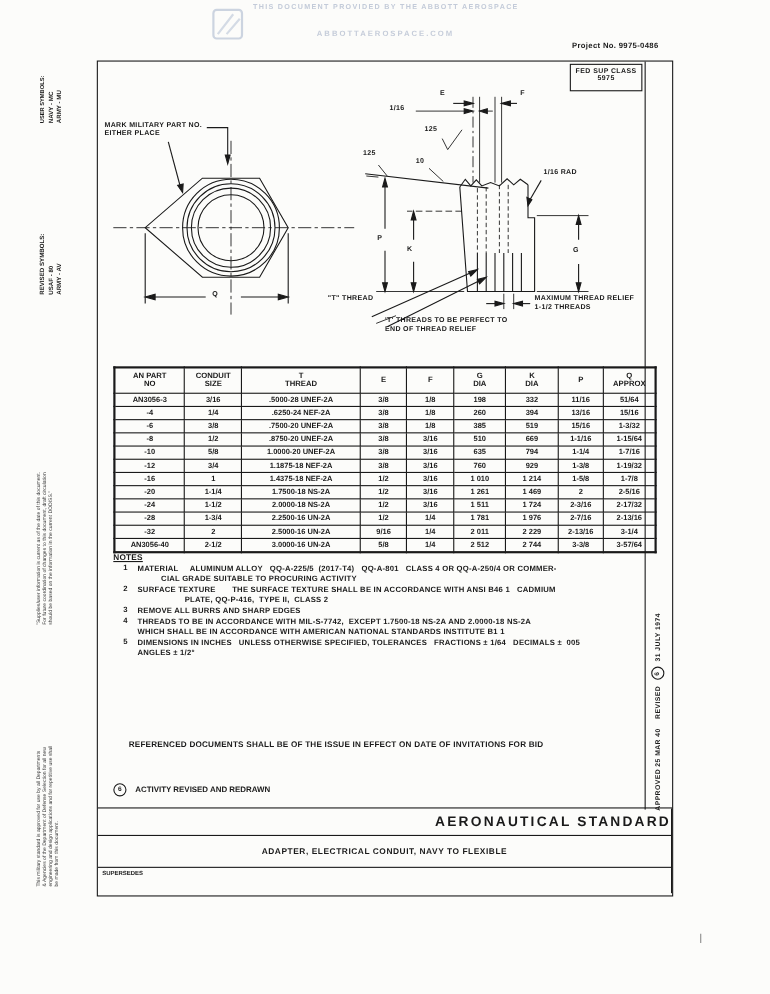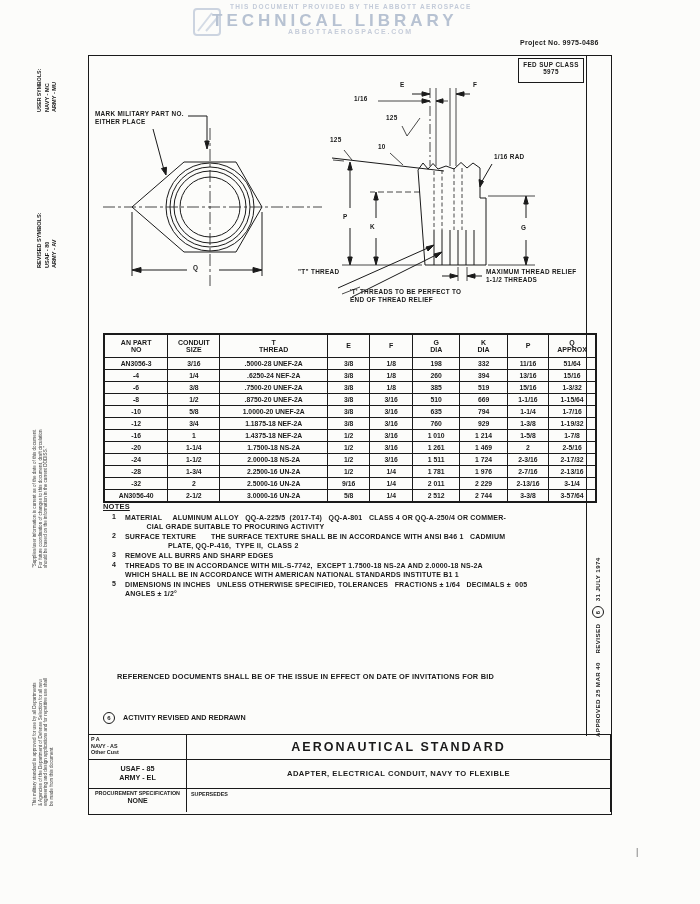--- a/index.html
+++ b/index.html
@@ -49,21 +49,21 @@
   
   .tblock{position:absolute;left:0;top:678px;width:100%;height:78px;border-top:1.8px solid #1a1a1a;
           display:flex;box-sizing:border-box;}
   .tb-left{width:97px;flex:none;border-right:1.3px solid #1a1a1a;display:flex;flex-direction:column;}
   .tb-mid{flex:1;display:flex;flex-direction:column;border-right:1.3px solid #1a1a1a;}
   .tb-right{width:128px;flex:none;display:flex;flex-direction:column;}
   .tb-l1{height:25px;font-size:5.4px;font-weight:bold;padding:1px 2px;line-height:6.6px;border-bottom:1px solid #1a1a1a;box-sizing:border-box;}
   .tb-l2{height:29px;font-size:7.2px;font-weight:bold;text-align:center;padding-top:4px;line-height:9px;box-sizing:border-box;}
   .tb-l3{height:24px;border-top:1.4px solid #1a1a1a;font-size:5.4px;font-weight:bold;text-align:center;padding-top:1px;box-sizing:border-box;}
   .tb-l3 .val{font-size:7px;margin-top:1px;}
-  .tb-m1{height:25px;border-bottom:1.4px solid #1a1a1a;text-align:center;font-size:12.5px;
+  .tb-m1{height:25px;border-bottom:1.4px solid #1a1a1a;text-align:right;font-size:12.5px;
          font-weight:bold;letter-spacing:2px;padding-top:5px;box-sizing:border-box;}
   .tb-m2{height:29px;text-align:center;font-size:7.6px;font-weight:bold;letter-spacing:0.5px;padding-top:9px;box-sizing:border-box;}
   .tb-m3{height:24px;border-top:1.4px solid #1a1a1a;font-size:5.4px;font-weight:bold;padding:2px 4px;box-sizing:border-box;}
   .tb-r1{height:54px;text-align:center;font-size:24px;font-weight:bold;letter-spacing:1px;
          padding-top:12px;box-sizing:border-box;font-family:"Liberation Sans",sans-serif;}
   .tb-r2{height:24px;border-top:1.4px solid #1a1a1a;font-size:5.6px;font-weight:bold;
          display:flex;align-items:center;padding:0 6px;gap:14px;box-sizing:border-box;}
   
   .rmargin{left:592px;top:737px;width:250px;font-size:6.2px;font-weight:bold;letter-spacing:0.4px;white-space:nowrap;}
   .rmargin .circ{margin:0 3px;transform:none;}
@@ -72,21 +72,20 @@
 </head>
 <body>
 
 <div class="page">
 
   <svg class="abs" style="left:192px;top:5px;" width="34" height="34" viewBox="0 0 34 34">
     <rect x="2" y="4" width="26" height="26" rx="3" fill="none" stroke="#ccd4e0" stroke-width="2"></rect>
     <path d="M6 26 L20 8 M14 26 L26 12" stroke="#d4dbe5" stroke-width="2" fill="none"></path>
   </svg>
   <div class="abs wm1">THIS DOCUMENT PROVIDED BY THE ABBOTT AEROSPACE</div>
-  <div class="abs wm2">TECHNICAL LIBRARY</div>
   <div class="abs wm3">ABBOTTAEROSPACE.COM</div>
 
   <div class="abs projno">Project No. 9975-0486</div>
 
   <div class="abs rot mlA">
     <div class="lbl">USER SYMBOLS:</div>
     <div class="pre">NAVY - MC
 ARMY - MU</div>
   </div>
   <div class="abs rot mlB">
@@ -103,35 +102,20 @@
 be made from this document.</div>
 
   <div class="abs frame">
     <div class="rstrip"></div>
     <div class="fedbox">
       <div>FED SUP CLASS</div>
       <div>5975</div>
     </div>
 
     <div class="tblock">
-      <div class="tb-left">
-        <div class="tb-l1">
-          <div>P A</div>
-          <div>NAVY - AS</div>
-          <div>Other Cust</div>
-        </div>
-        <div class="tb-l2">
-          <div>USAF - 85</div>
-          <div>ARMY - EL</div>
-        </div>
-        <div class="tb-l3">
-          <div>PROCUREMENT SPECIFICATION</div>
-          <div class="val">NONE</div>
-        </div>
-      </div>
       <div class="tb-mid">
         <div class="tb-m1">AERONAUTICAL  STANDARD</div>
         <div class="tb-m2">ADAPTER, ELECTRICAL CONDUIT, NAVY TO FLEXIBLE</div>
         <div class="tb-m3">SUPERSEDES</div>
       </div>
     </div>
   </div>
 
   <div class="dwg" style="left:95px;top:100px;width:255px;height:195px;">
     <svg width="255" height="195" viewBox="0 0 255 195" fill="none" stroke="#1a1a1a" stroke-width="1">

